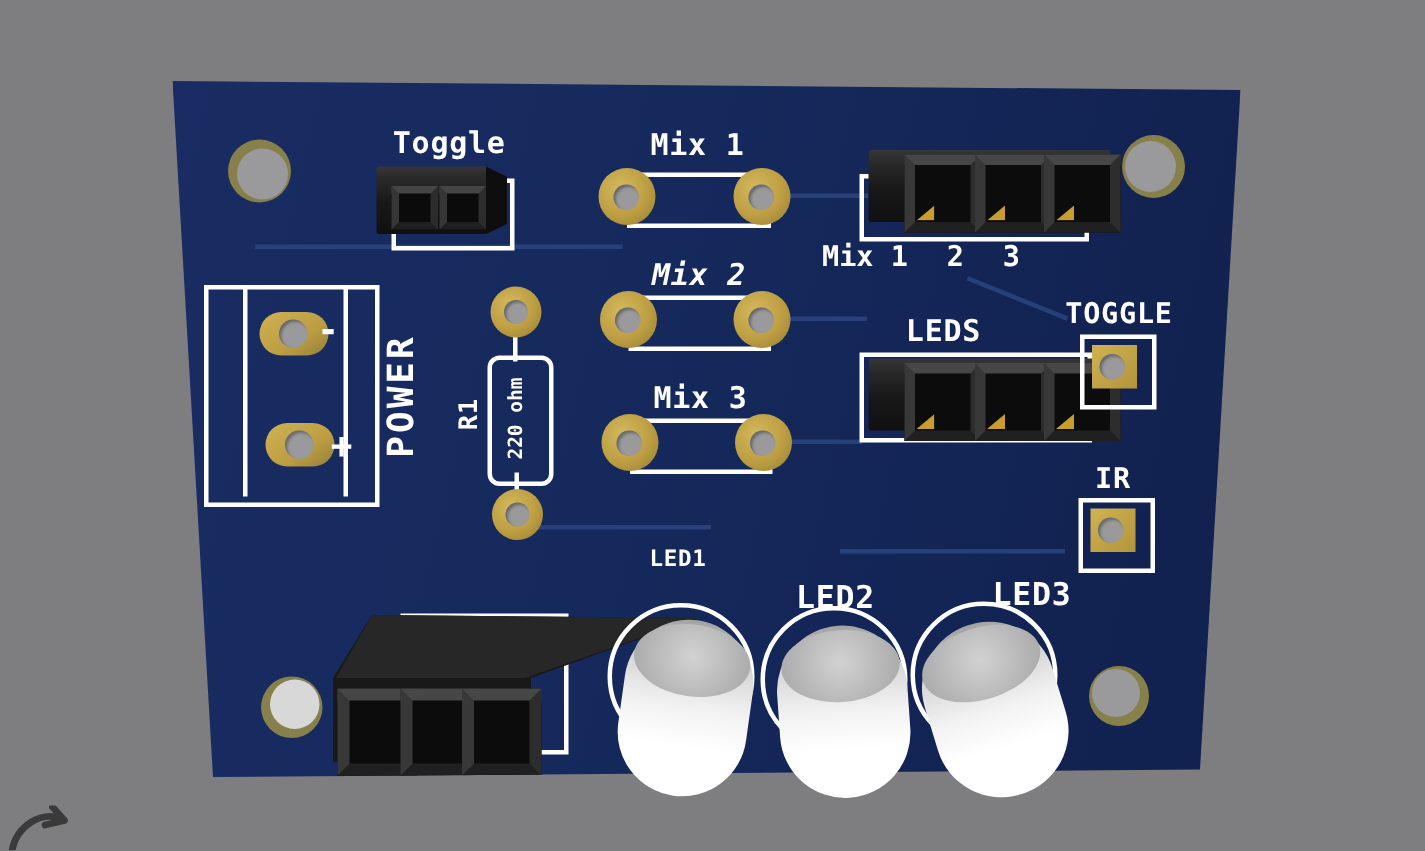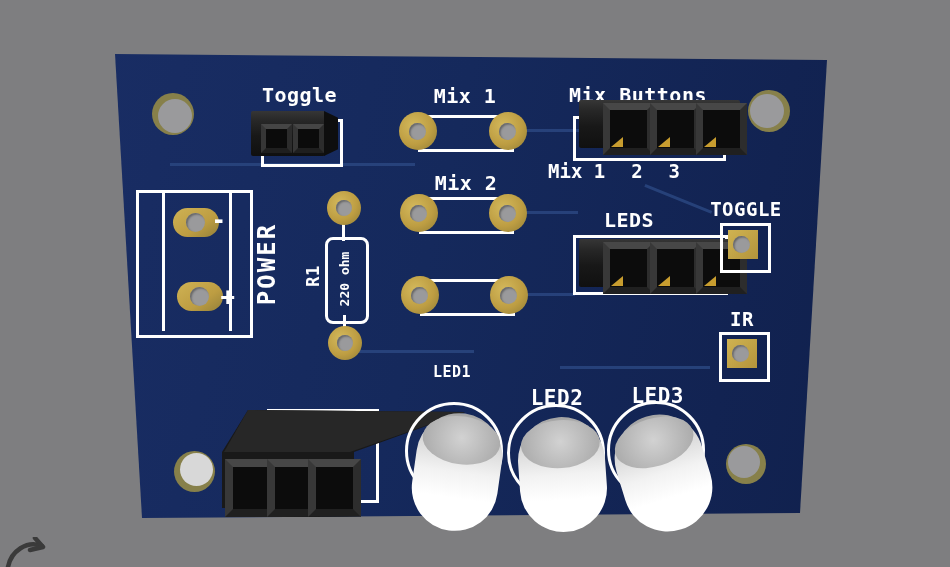--- a/index.html
+++ b/index.html
@@ -98,38 +98,38 @@
 
   <div class="lbl" style="left:413px;top:84px;width:104px;">Mix 1</div>
   <div class="silk" style="left:418px;top:115px;width:90px;height:31px;"></div>
   <div class="pad" style="left:399px;top:112px;width:38px;height:38px;">
       <div class="hole" style="left:10px;top:11px;width:17px;height:17px;"></div>
     </div>
   <div class="pad" style="left:489px;top:112px;width:38px;height:38px;">
       <div class="hole" style="left:10px;top:11px;width:17px;height:17px;"></div>
     </div>
 
-  <div class="lbl" style="left:414px;top:171px;width:104px;">Mix 2</div>
+  <div class="lbl" style="left:414px;top:171px;width:104px;font-style:italic;">Mix 2</div>
   <div class="silk" style="left:419px;top:197px;width:89px;height:31px;"></div>
   <div class="pad" style="left:400px;top:194px;width:38px;height:38px;">
       <div class="hole" style="left:10px;top:11px;width:17px;height:17px;"></div>
     </div>
   <div class="pad" style="left:489px;top:194px;width:38px;height:38px;">
       <div class="hole" style="left:10px;top:11px;width:17px;height:17px;"></div>
     </div>
 
+  <div class="lbl" style="left:415px;top:253px;width:104px;">Mix 3</div>
   <div class="silk" style="left:420px;top:279px;width:89px;height:31px;"></div>
   <div class="pad" style="left:401px;top:276px;width:38px;height:38px;">
       <div class="hole" style="left:10px;top:11px;width:17px;height:17px;"></div>
     </div>
   <div class="pad" style="left:490px;top:276px;width:38px;height:38px;">
       <div class="hole" style="left:10px;top:11px;width:17px;height:17px;"></div>
     </div>
 
-  <div class="lbl" style="left:563px;top:83px;width:150px;">Mix Buttons</div>
   <div class="silk" style="left:573px;top:116px;width:147px;height:39px;"></div>
   <div class="pinrow" style="left:548px;top:160px;width:132px;">
     <span>Mix 1</span>
     <span>2</span>
     <span>3</span>
   </div>
   <div class="hdr" style="left:579px;top:100px;width:161px;height:48px;"></div>
   <div class="sock" style="left:603px;top:103px;width:37px;height:38px;">
       <div class="glint"></div>
     </div>
@@ -169,21 +169,21 @@
   <div class="abs" style="left:218px;top:406px;width:250px;height:106px;">
     <div class="abs" style="inset:0;background:#191919;clip-path:polygon(4px 46px,30px 4px,247px 6px,136px 46px,136px 102px,4px 102px);"></div>
     <div class="abs" style="inset:0;background:#272727;clip-path:polygon(30px 4px,247px 6px,132px 46px,6px 46px);"></div>
     <div class="sock" style="left:7px;top:53px;width:37px;height:42px;border-width:8px;"></div>
     <div class="sock" style="left:49px;top:53px;width:37px;height:42px;border-width:8px;"></div>
     <div class="sock" style="left:90px;top:53px;width:37px;height:42px;border-width:8px;"></div>
   </div>
 
   <div class="lbl" style="left:412px;top:363px;width:80px;font-size:15px;">LED1</div>
   <div class="lbl" style="left:517px;top:386px;width:80px;font-size:21px;">LED2</div>
-  <div class="lbl" style="left:604px;top:384px;width:80px;font-size:21px;text-align:right;">LED3</div>
+  <div class="lbl" style="left:648px;top:384px;width:80px;font-size:21px;">LED3</div>
   <div class="ring" style="left:405px;top:402px;"></div>
   <div class="ring" style="left:507px;top:404px;"></div>
   <div class="ring" style="left:607px;top:401px;"></div>
 </div>
 
 <div class="led" style="left:414px;top:413px;width:86px;height:118px;transform:rotate(8deg);">
     <div class="led-cap"></div>
   </div>
 <div class="led" style="left:519px;top:417px;width:87px;height:115px;transform:rotate(-4deg);">
     <div class="led-cap"></div>

